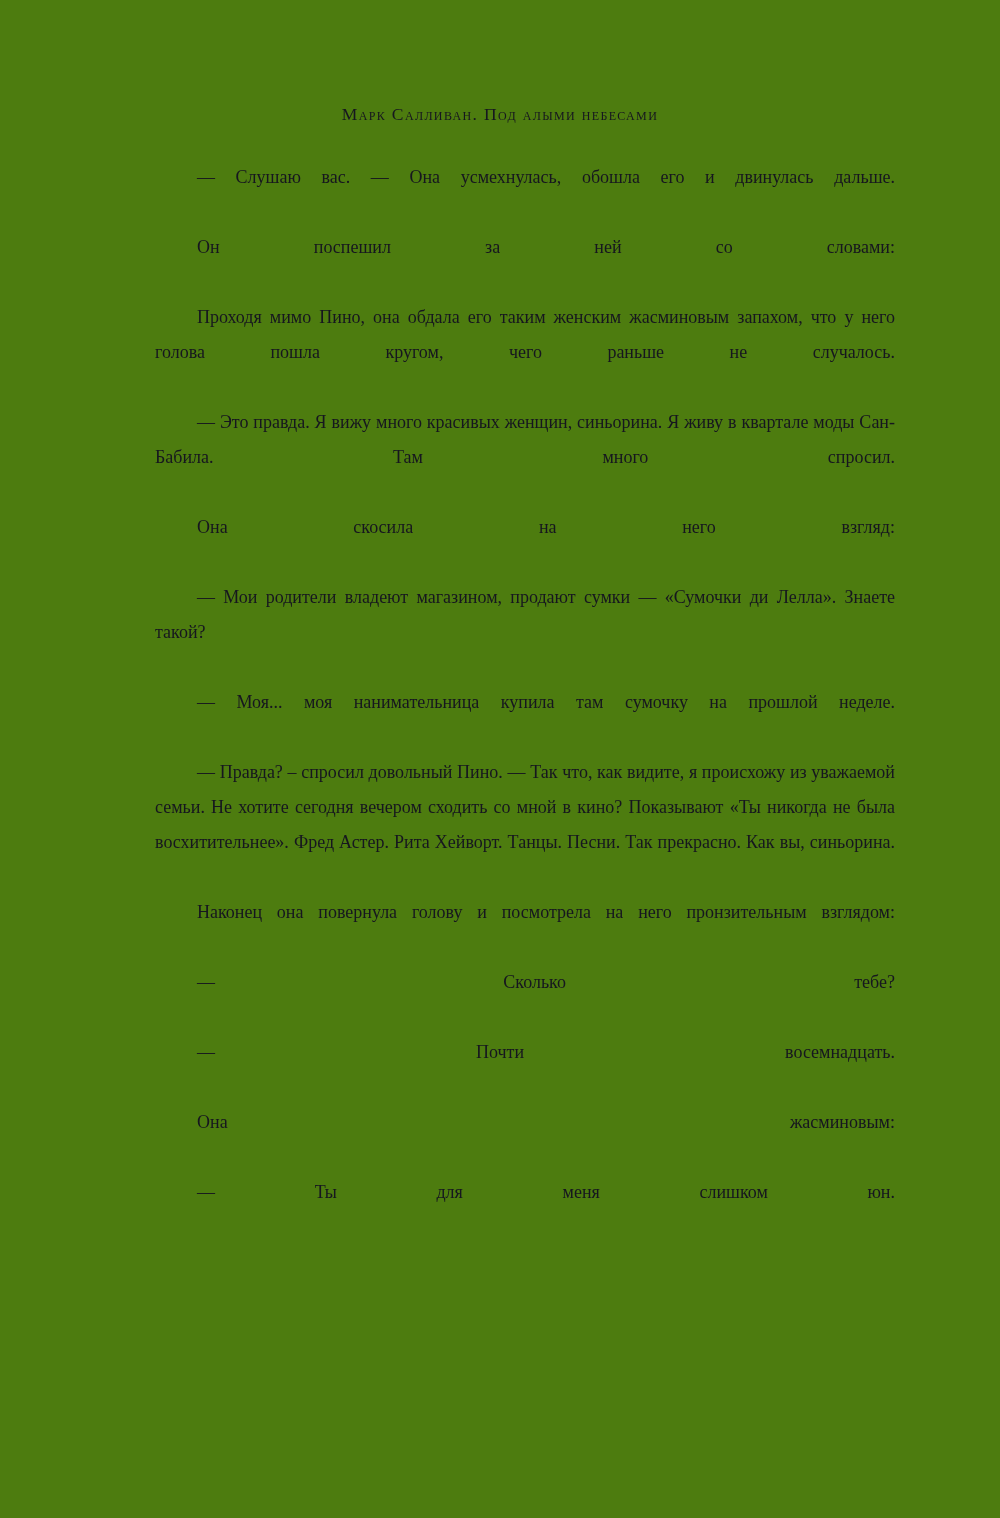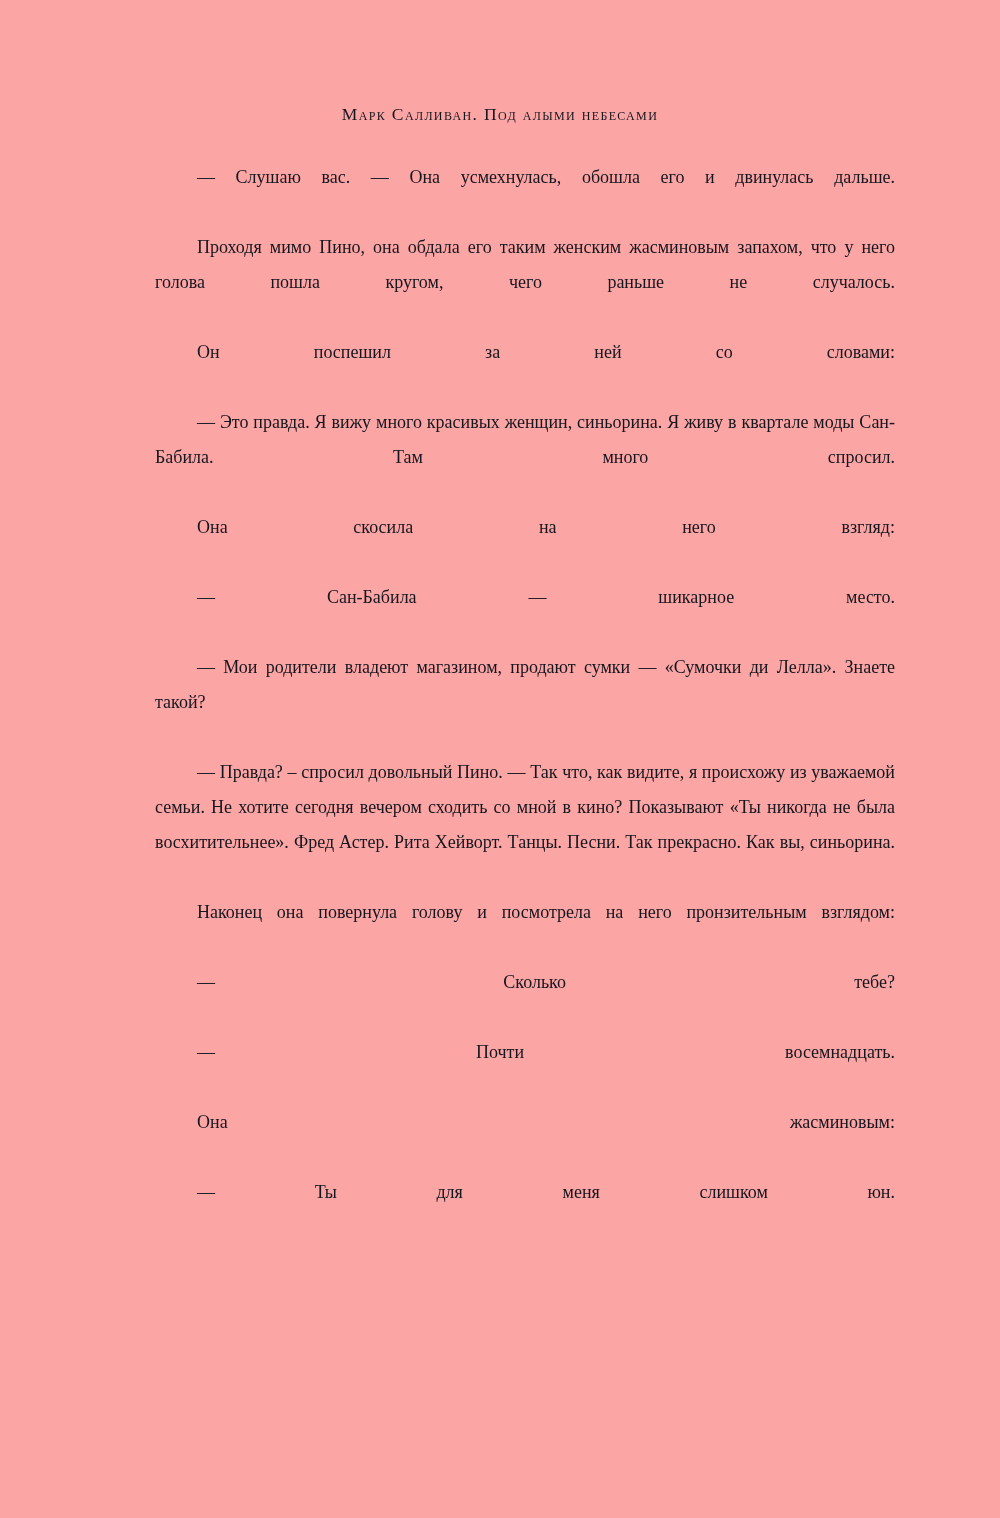--- a/index.html
+++ b/index.html
@@ -6,21 +6,21 @@
   html, body {
     margin: 0;
     padding: 0;
     background: #ffffff;
   }
 
   .page {
     position: relative;
     width: 1000px;
     height: 1518px;
-    background: #fca5a5;
+    background: #4d7c0f;
     overflow: hidden;
     font-family: "Liberation Serif", "DejaVu Serif", serif;
     color: #1a1a22;
     box-sizing: border-box;
   }
 
   
   .running-head {
     position: absolute;
     left: 0;
@@ -75,26 +75,26 @@
 </style>
 </head>
 <body>
 
 <div class="page">
 
   <div class="running-head">Марк Салливан. Под алыми небесами</div>
 
   <div class="text-block">
     <p class="para">— Слушаю вас. — Она усмехнулась, обошла его и двинулась дальше.</p>
+    <p class="para">Он поспешил за ней со словами:</p>
     <p class="para">Проходя мимо Пино, она обдала его таким женским жасминовым запахом, что у него голова пошла кругом, чего раньше не случалось.</p>
-    <p class="para">Он поспешил за ней со словами:</p>
     <p class="para">— Это правда. Я вижу много красивых женщин, синьорина. Я живу в квартале моды Сан-Бабила. Там много спросил.</p>
     <p class="para">Она скосила на него взгляд:</p>
-    <p class="para">— Сан-Бабила — шикарное место.</p>
     <p class="para">— Мои родители владеют магазином, продают сумки — «Сумочки ди Лелла». Знаете такой?</p>
+    <p class="para">— Моя... моя нанимательница купила там сумочку на прошлой неделе.</p>
     <p class="para">— Правда? – спросил довольный Пино. — Так что, как видите, я происхожу из уважаемой семьи. Не хотите сегодня вечером сходить со мной в кино? Показывают «Ты никогда не была восхитительнее». Фред Астер. Рита Хейворт. Танцы. Песни. Так прекрасно. Как вы, синьорина.</p>
     <p class="para">Наконец она повернула голову и посмотрела на него пронзительным взглядом:</p>
     <p class="para">— Сколько тебе?</p>
     <p class="para">— Почти восемнадцать.</p>
     <p class="para">Она жасминовым:</p>
     <p class="para">— Ты для меня слишком юн.</p>
 
   </div>
 
 

